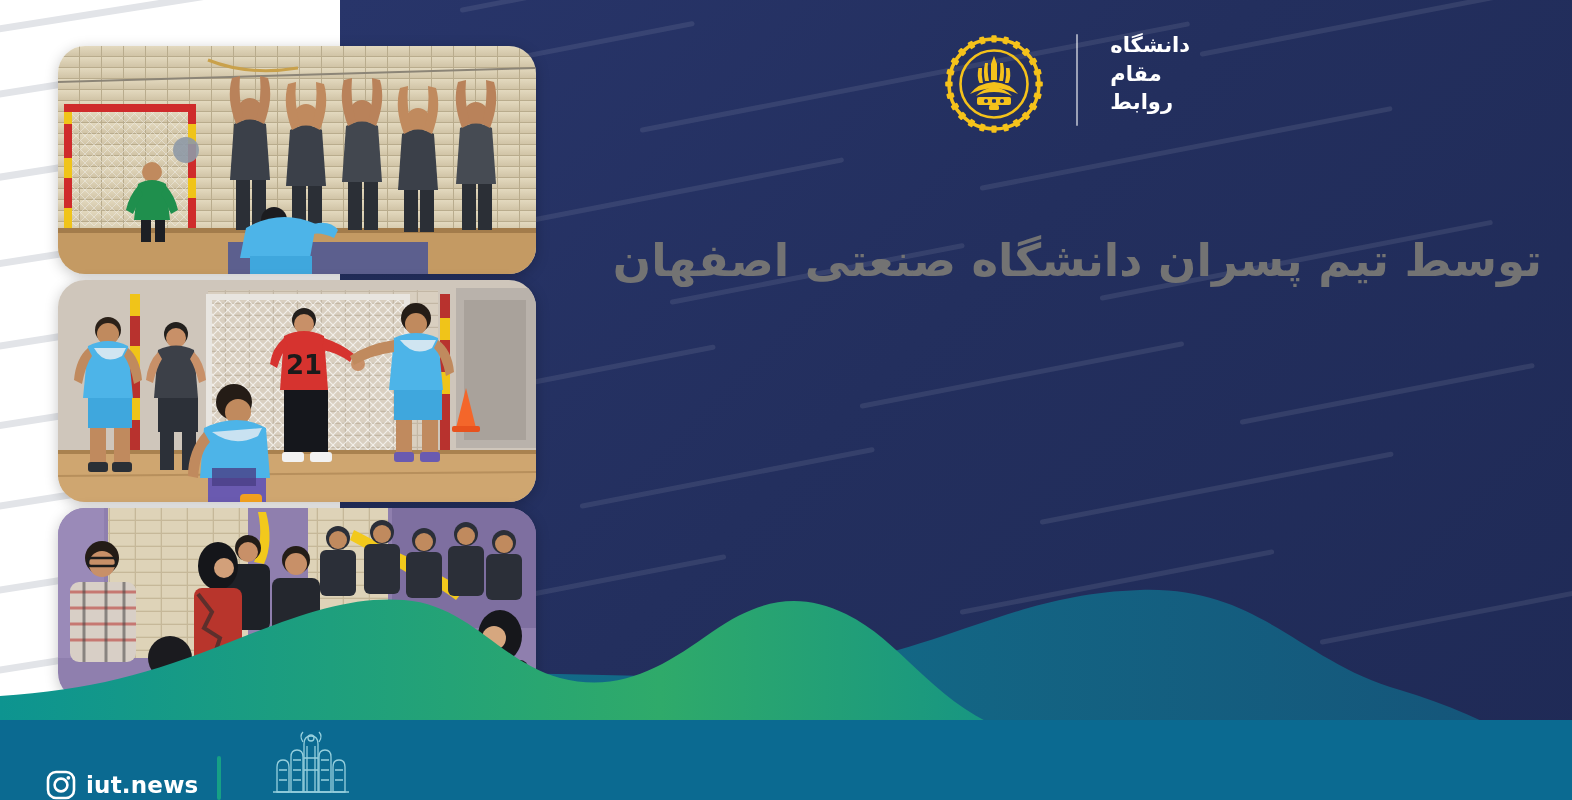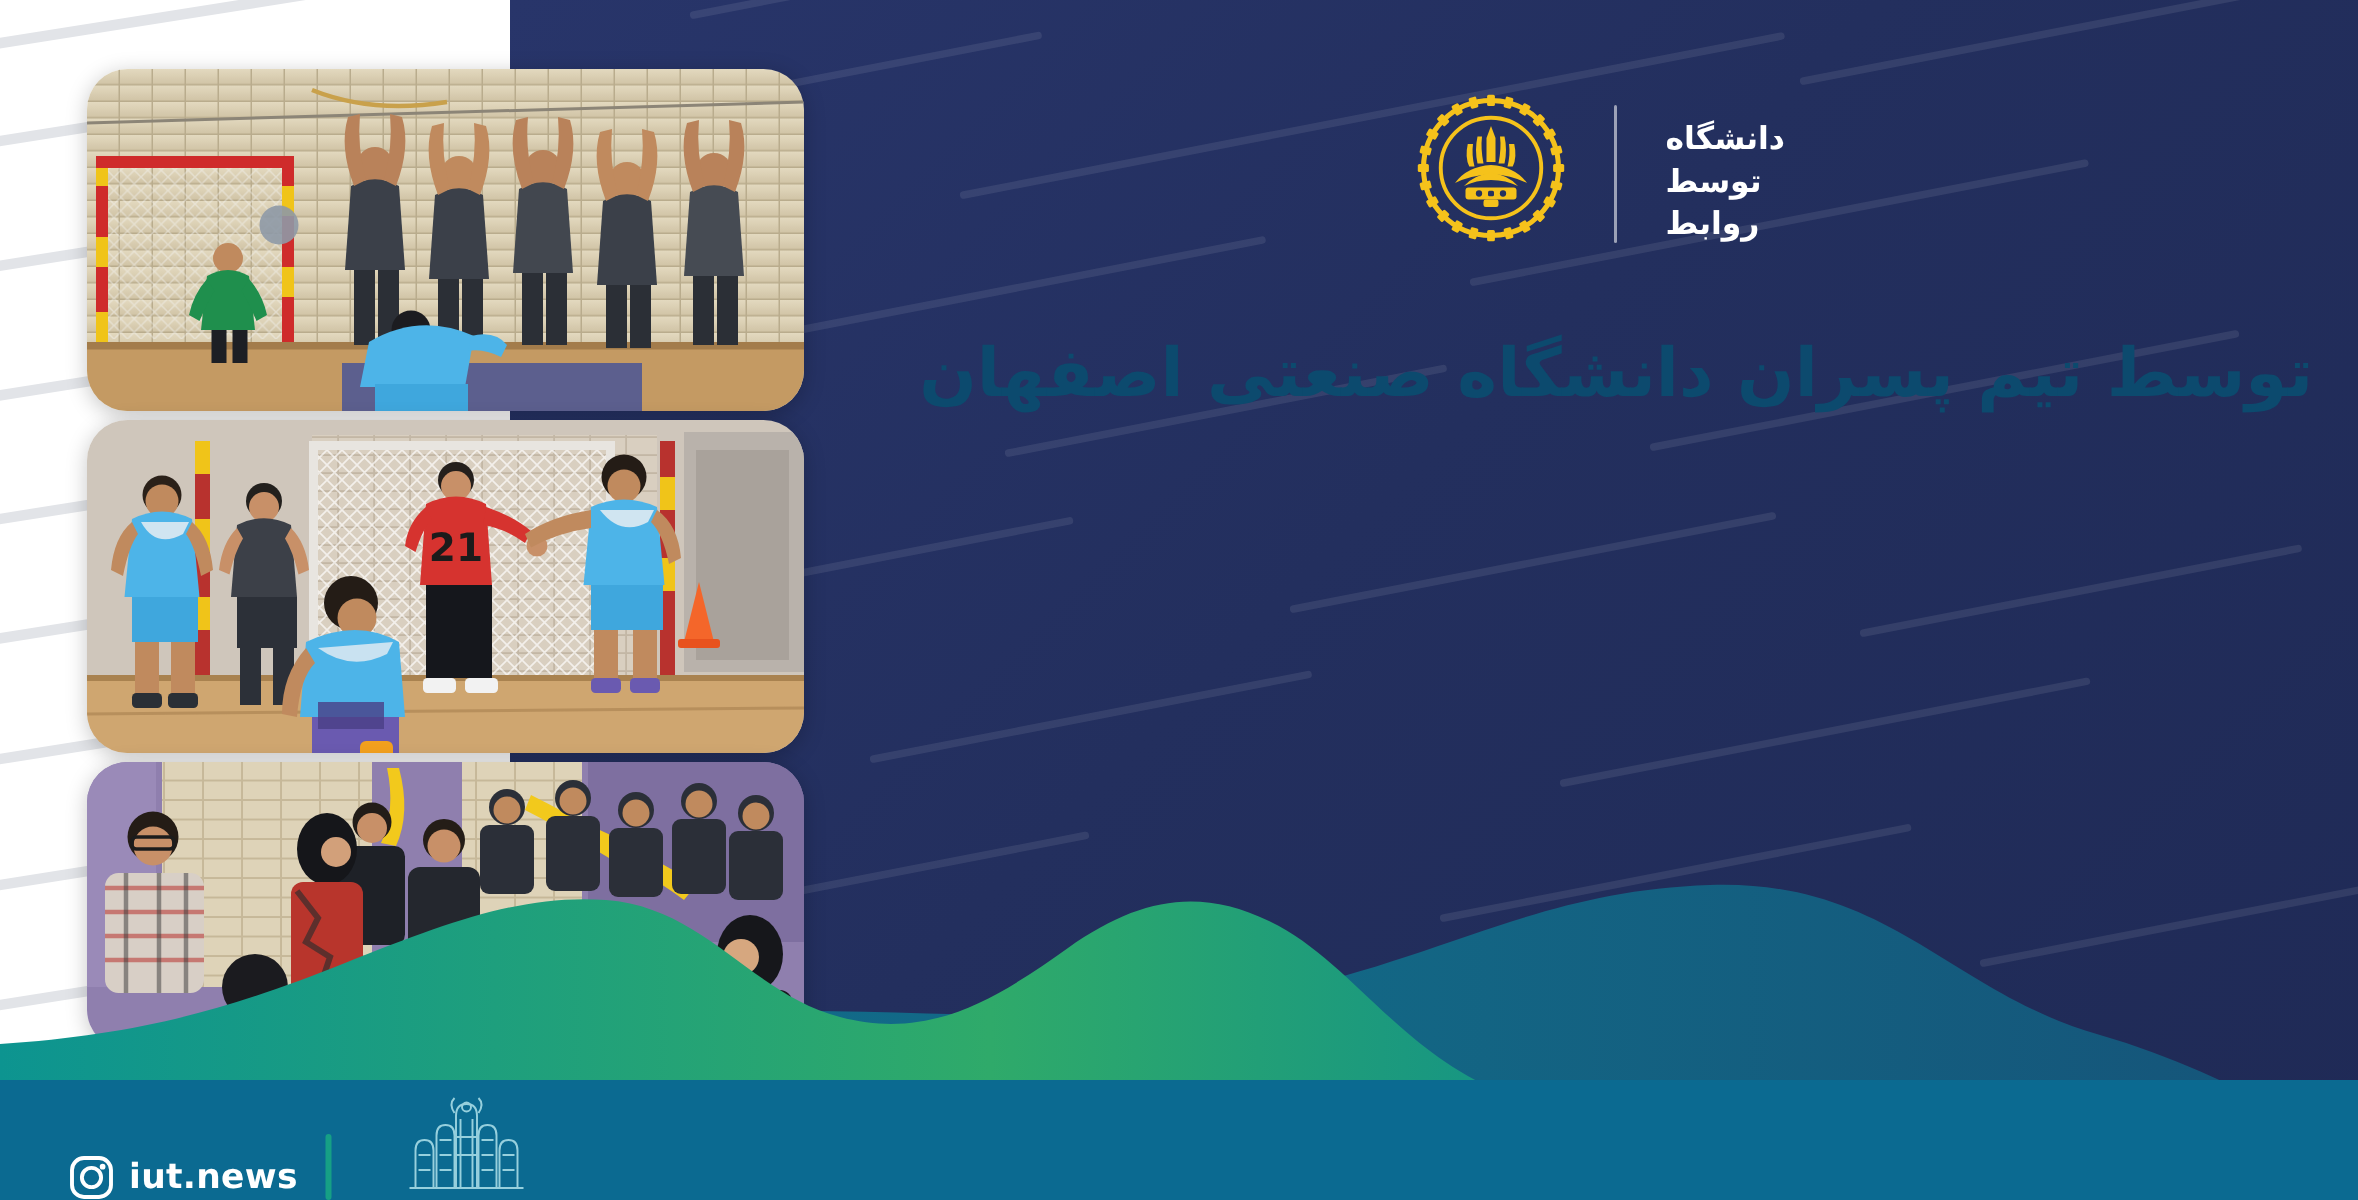--- a/index.html
+++ b/index.html
@@ -32,21 +32,21 @@
   }
   .navy .nstreak{
     position:absolute;height:5px;border-radius:4px;
     background:rgba(255,255,255,.085);
     transform:rotate(-11deg);transform-origin:left center;
   }
 
   
   .logo-block{
     position:absolute;top:34px;left:940px;width:250px;height:128px;
-    display:flex;align-items:flex-end;justify-content:flex-start;gap:12px;
+    display:flex;align-items:flex-start;justify-content:flex-start;gap:12px;
     direction:rtl;
   }
   .logo-mark{width:100px;height:100px;flex:0 0 100px;}
   .logo-divider{
     width:2px;height:92px;background:rgba(255,255,255,.55);
     margin:0 20px;border-radius:2px;flex:0 0 2px;
   }
   .logo-words{
     display:flex;flex-direction:column;align-items:flex-end;justify-content:center;
     gap:5px;color:#ffffff;font-weight:bold;font-size:21px;line-height:1.12;
@@ -54,21 +54,21 @@
   }
 
   
   .headline{
     position:absolute;top:198px;right:30px;width:1010px;
     text-align:right;direction:rtl;
     font-weight:bold;line-height:1.34;
   }
   .hl-line{display:block;font-size:45px;letter-spacing:-.3px;}
   .hl-gold{color:#f5c21b;}
-  .hl-white{color:#0c4a6e;}
+  .hl-white{color:#737373;margin-top:12px;}
 
   
   .body-text{
     position:absolute;top:440px;right:30px;width:1010px;
     text-align:right;direction:rtl;
     color:#eceef5;font-size:26px;line-height:1.75;font-weight:normal;
   }
 
   
   .photo{
@@ -145,21 +145,21 @@
     <div class="nstreak" style="left:240px;top:504px;width:300px;"></div>
     <div class="nstreak" style="left:700px;top:520px;width:360px;"></div>
     <div class="nstreak" style="left:170px;top:596px;width:220px;"></div>
     <div class="nstreak" style="left:620px;top:610px;width:320px;"></div>
     <div class="nstreak" style="left:980px;top:640px;width:260px;"></div>
   </div>
 
   <div class="logo-block">
     <div class="logo-words">
       <span>دانشگاه</span>
-      <span>توسط</span>
+      <span>مقام</span>
       <span>روابط</span>
     </div>
     <div class="logo-divider"></div>
     <div class="logo-mark">
       <svg viewBox="0 0 100 100" xmlns="http://www.w3.org/2000/svg">
         <g fill="none" stroke="#f5c21b" stroke-width="3.4">
           <circle cx="50" cy="50" r="45"></circle>
           <circle cx="50" cy="50" r="33.5" stroke-width="2.6"></circle>
         </g>
         <g fill="#f5c21b">

